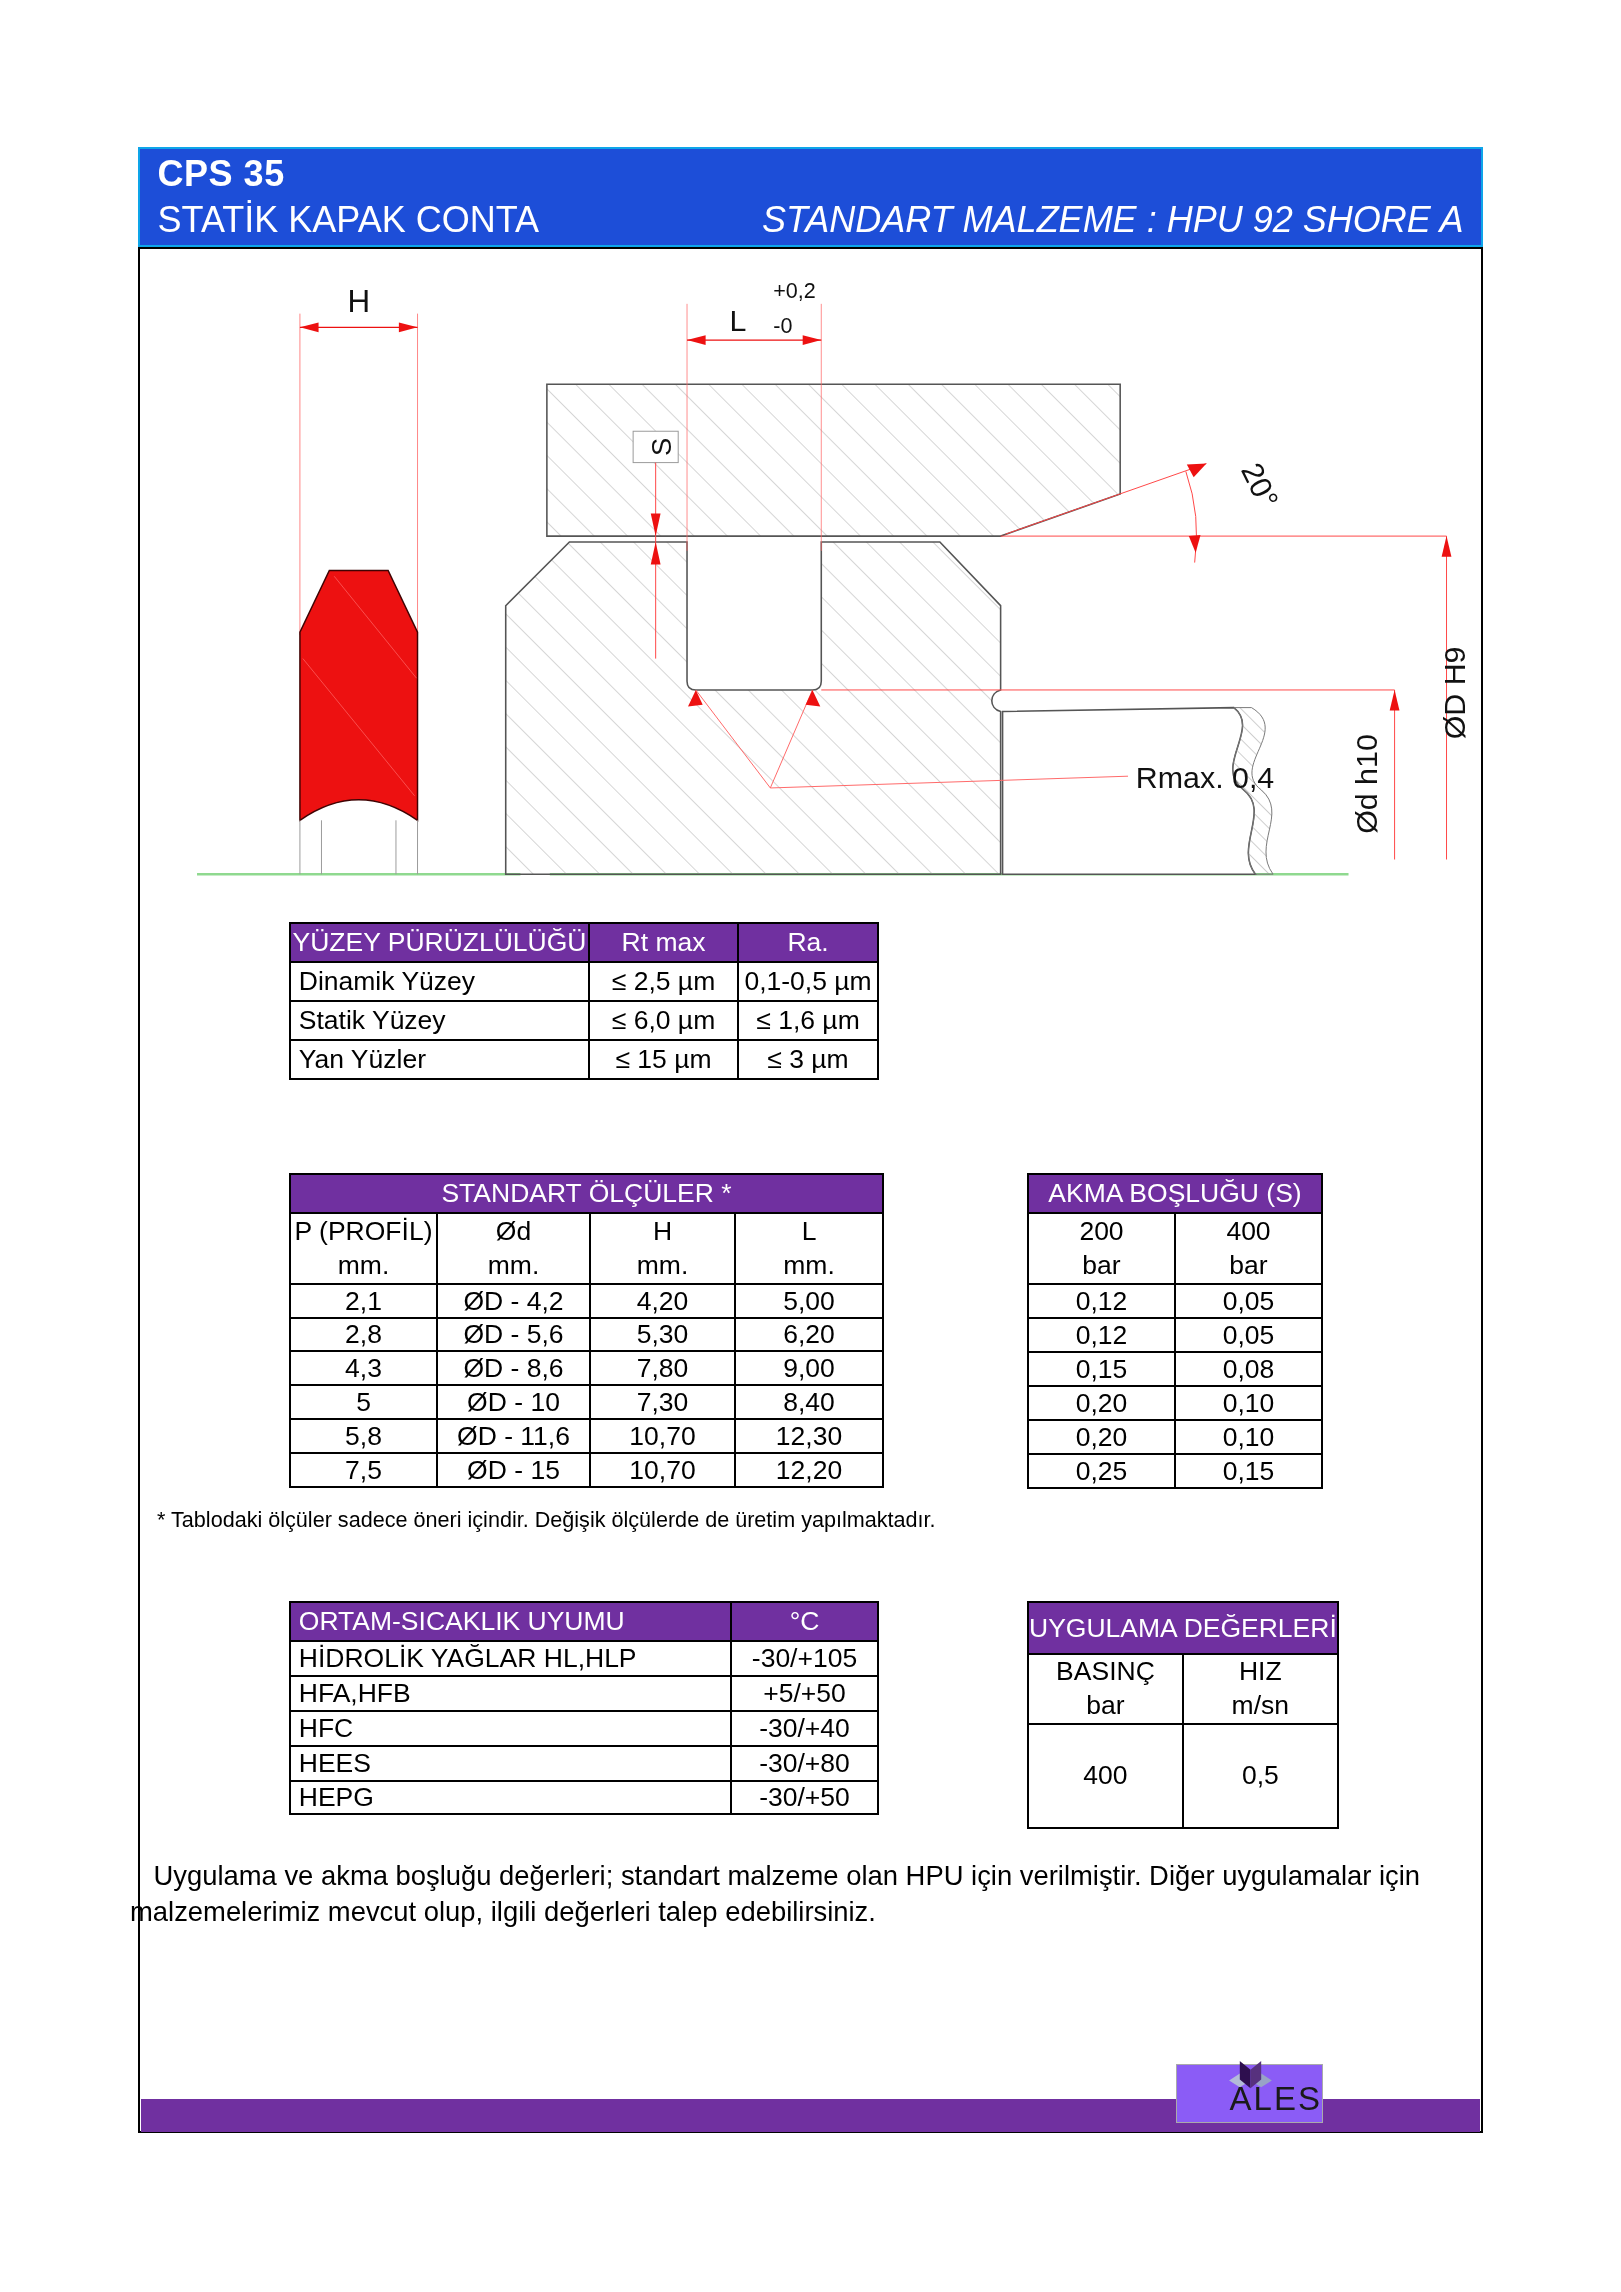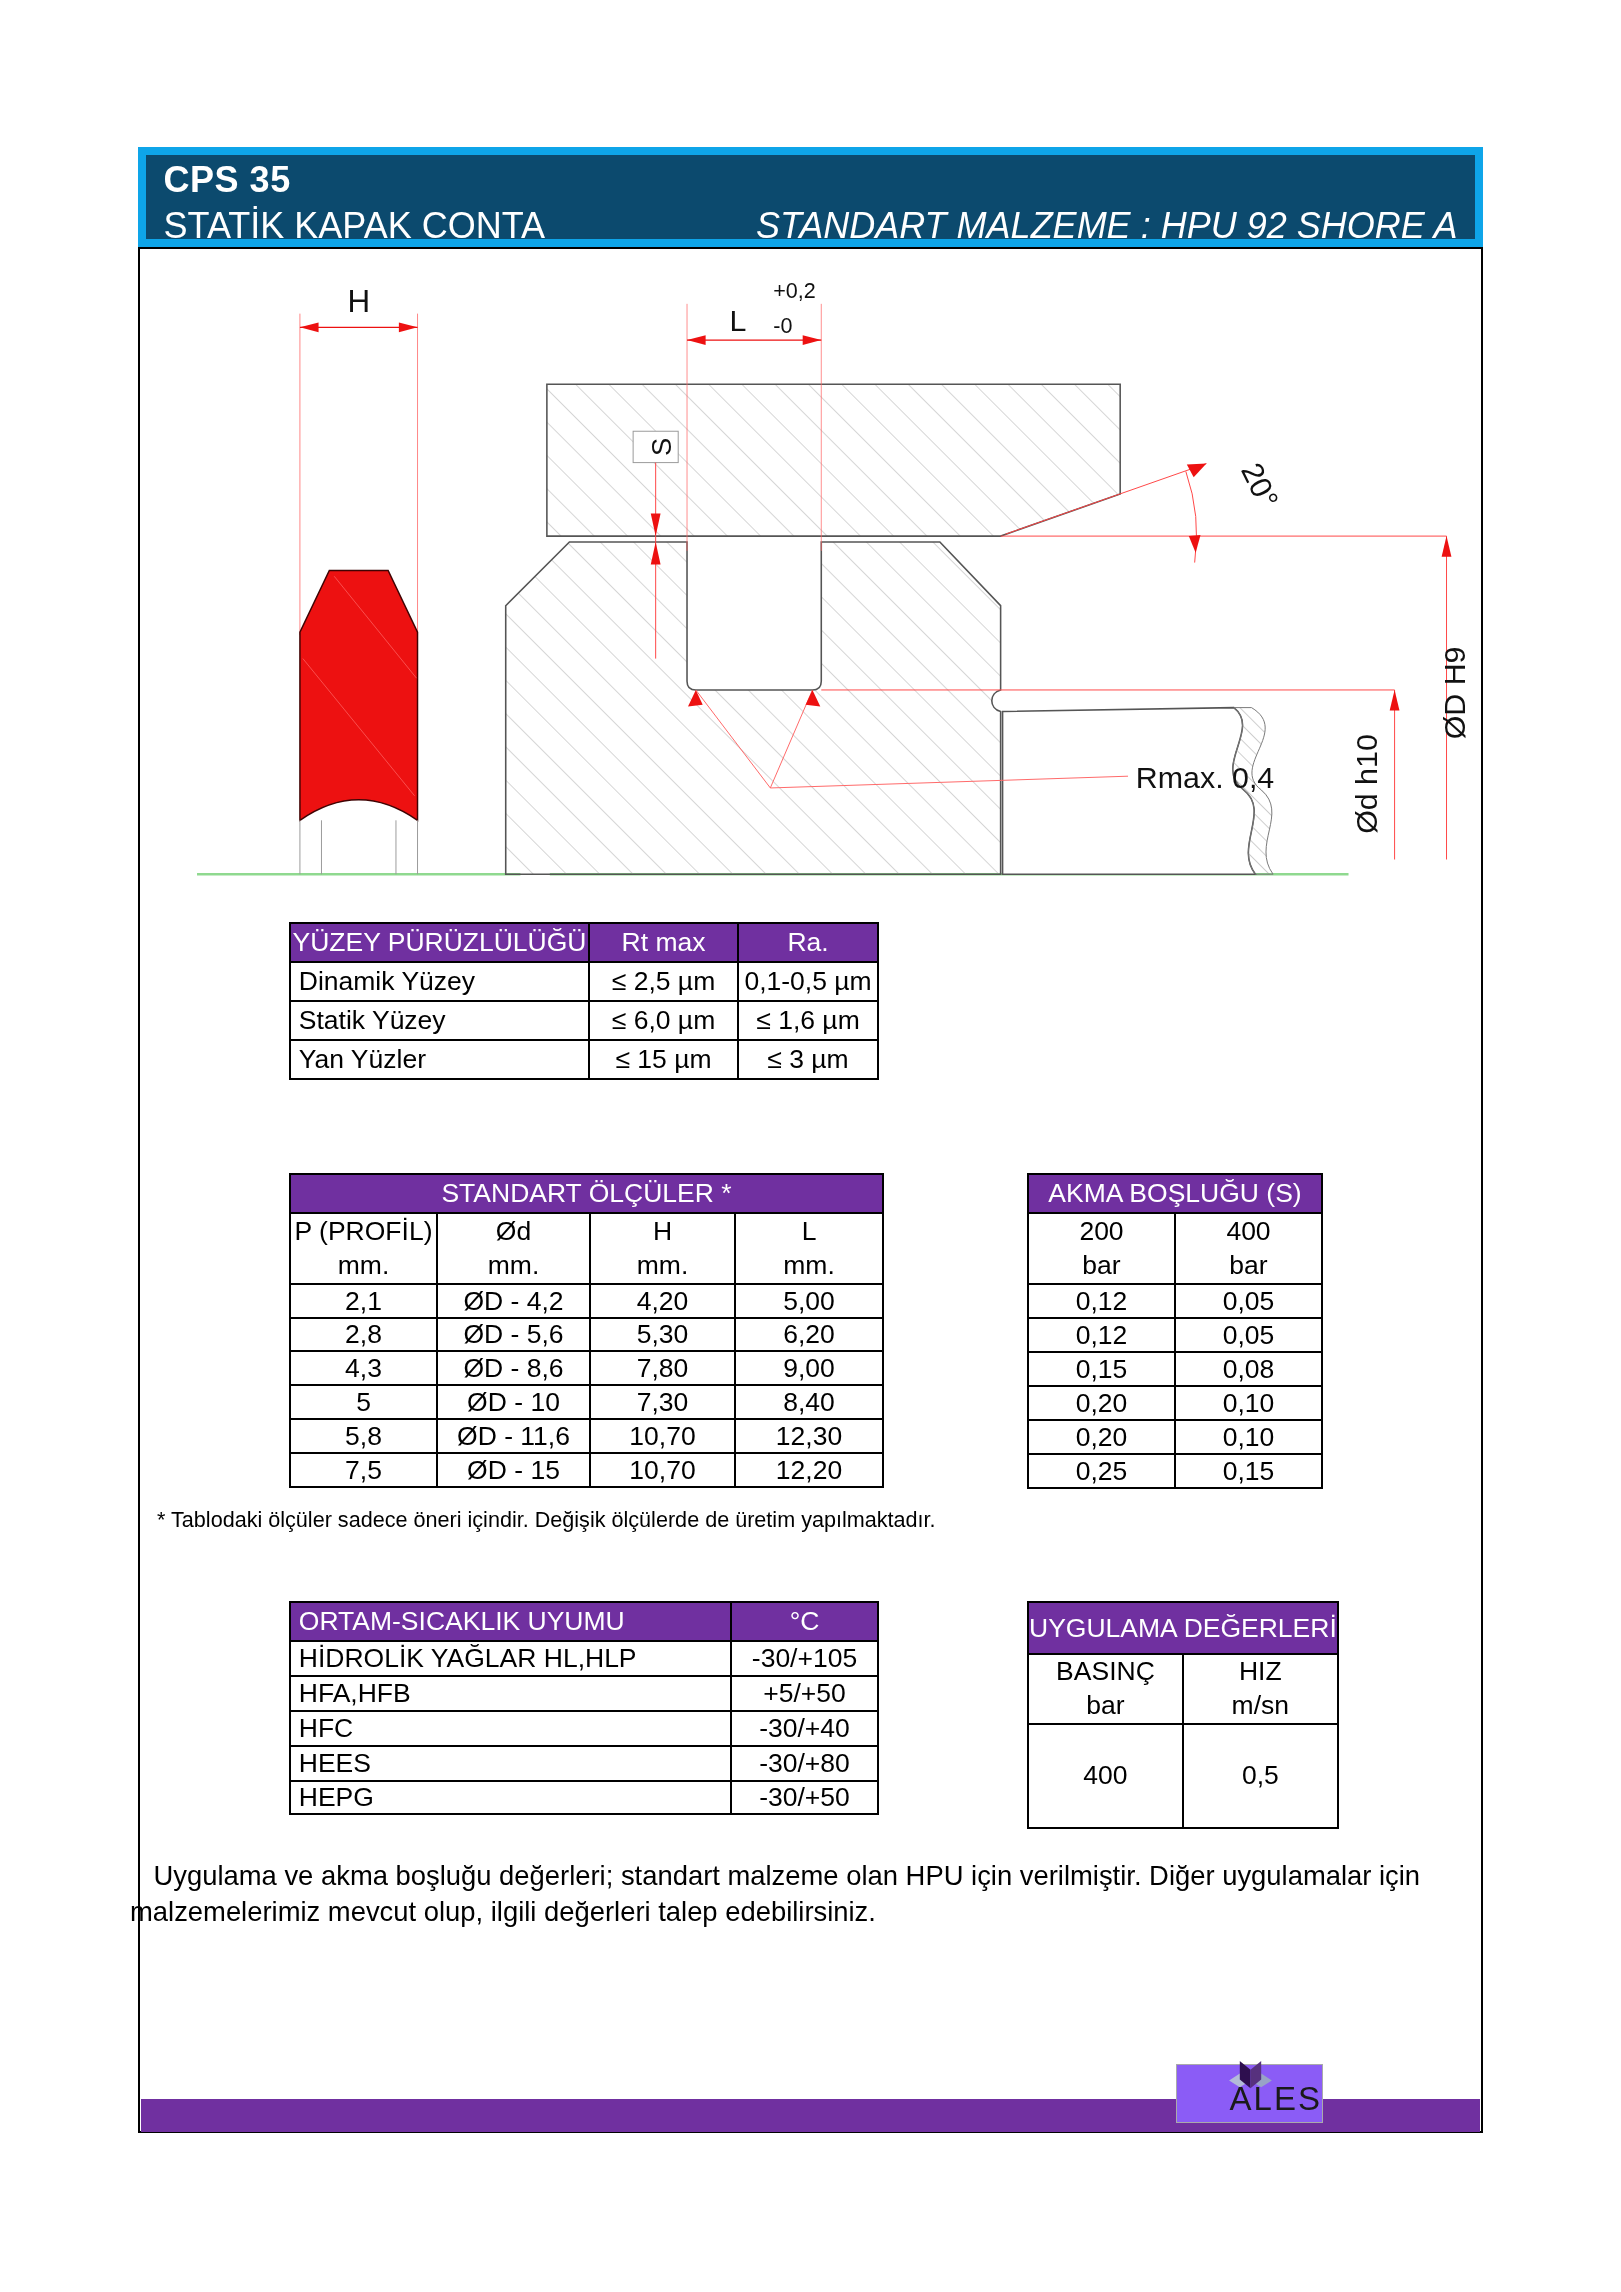--- a/index.html
+++ b/index.html
@@ -3,21 +3,21 @@
 <meta charset="utf-8">
 <style>
   html,body{margin:0;padding:0;background:#e9e9e9;}
   .page{
     position:relative;width:1621px;height:2293px;background:#ffffff;
     font-family:"Liberation Sans",sans-serif;color:#000;overflow:hidden;
   }
   
   .hdr{
     position:absolute;left:138px;top:147px;width:1345px;height:100px;
-    background:#0c4a6e;border:8px solid #0ea5e9;box-sizing:border-box;color:#fff;
+    background:#1d4ed8;border:2px solid #0ea5e9;box-sizing:border-box;color:#fff;
   }
   .hdr-model{position:absolute;left:17.6px;top:3.9px;font-size:36px;font-weight:bold;letter-spacing:0.5px;}
   .hdr-product{position:absolute;left:17.6px;top:50px;font-size:36px;}
   .hdr-material{position:absolute;right:17.6px;top:50px;font-size:36px;font-style:italic;}
   
   .frame{
     position:absolute;left:138px;top:247px;width:1345px;height:1886px;
     border:2.9px solid #000;box-sizing:border-box;background:#fff;
   }
   .drawing{position:absolute;left:138px;top:247px;width:1345px;height:686px;}

